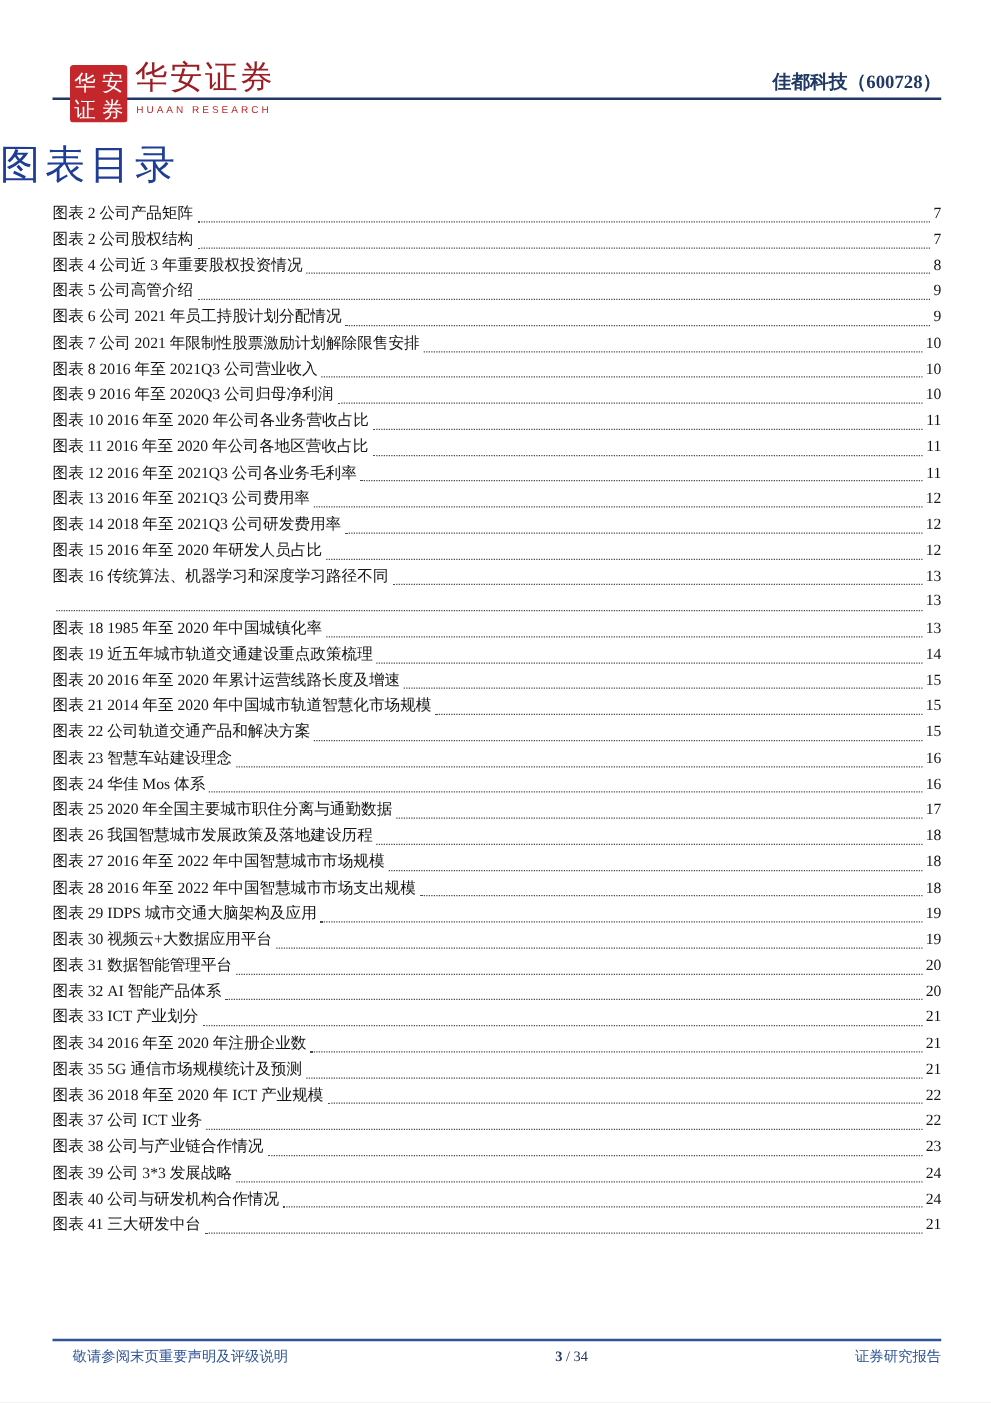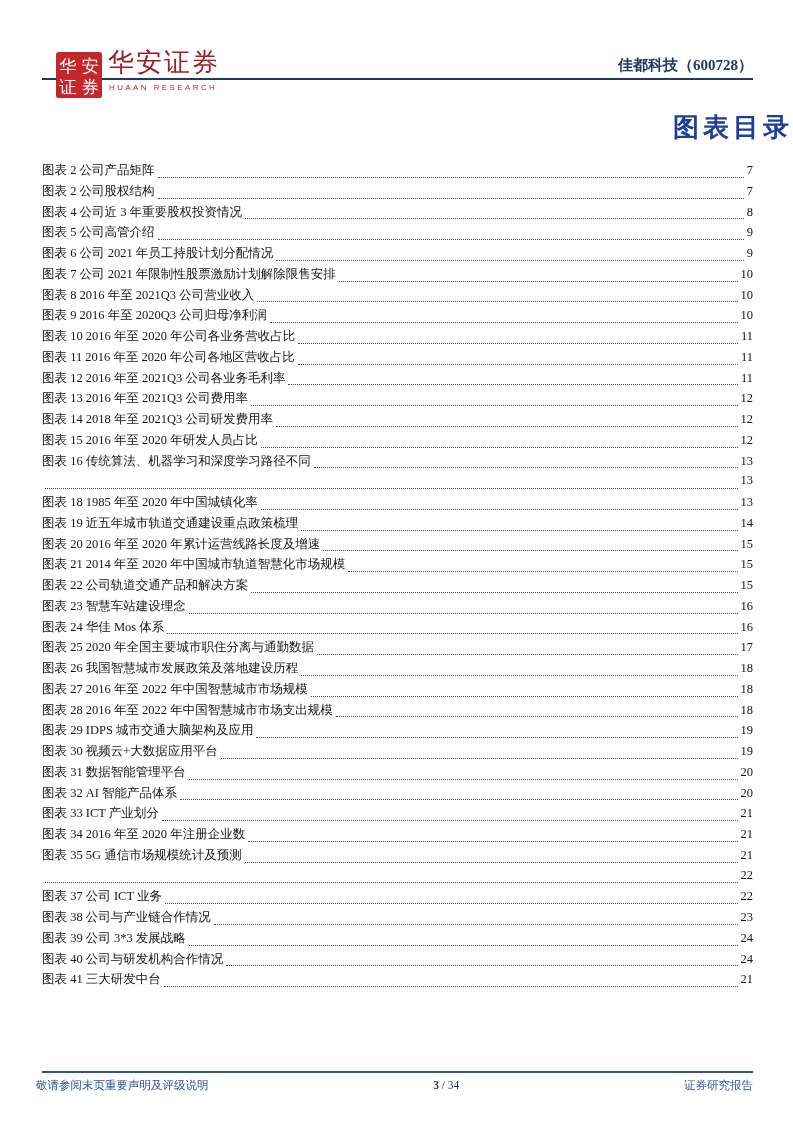--- a/index.html
+++ b/index.html
@@ -31,22 +31,22 @@
     font-size:8px; color:#c3272b; letter-spacing:2.4px;
     font-family:"Liberation Sans","DejaVu Sans",sans-serif;
   }
   .stock-name {
     position:absolute; right:40px; top:56px;
     font-size:15px; font-weight:bold; color:#1f3864;
   }
   
   .page-title {
     position:absolute; top:110px; left:0; width:100%;
-    text-align:right;
-    font-size:26px; font-weight:bold; color:#1e3d96;
+    text-align:left;
+    font-size:32px; font-weight:normal; color:#1e3d96;
     letter-spacing:4px;
   }
   
   .toc {
     position:absolute; top:162px; left:42px; right:40px;
   }
   .toc-row {
     display:flex; align-items:baseline;
     height:20.75px;
     font-size:12.5px; color:#151515;
@@ -58,21 +58,21 @@
     border-bottom:1.6px dotted #4a4a4a;
     min-width:12px;
   }
   .toc-page { white-space:nowrap; }
   
   .footer-line {
     position:absolute; left:42px; right:40px; top:1071px;
     height:1.6px; background:#2e5496;
   }
   .footer {
-    position:absolute; top:1078px; left:36px; right:40px;
+    position:absolute; top:1078px; left:58px; right:40px;
     display:flex; justify-content:space-between; align-items:baseline;
     font-size:11.5px; color:#2e5496;
   }
   .footer-center { color:#1f3864; }
   .footer-center .cur { font-weight:bold; }
 </style>
 </head>
 <body>
 
 <div class="page">
@@ -293,20 +293,21 @@
     <span class="toc-page">21</span>
   </div>
 
   <div class="toc-row">
     <span class="toc-label">图表 35 5G 通信市场规模统计及预测</span>
     <span class="toc-leader"></span>
     <span class="toc-page">21</span>
   </div>
 
   <div class="toc-row">
+    <span class="toc-label">图表 36 2018 年至 2020 年 ICT 产业规模</span>
     <span class="toc-leader"></span>
     <span class="toc-page">22</span>
   </div>
 
   <div class="toc-row">
     <span class="toc-label">图表 37 公司 ICT 业务</span>
     <span class="toc-leader"></span>
     <span class="toc-page">22</span>
   </div>
 

